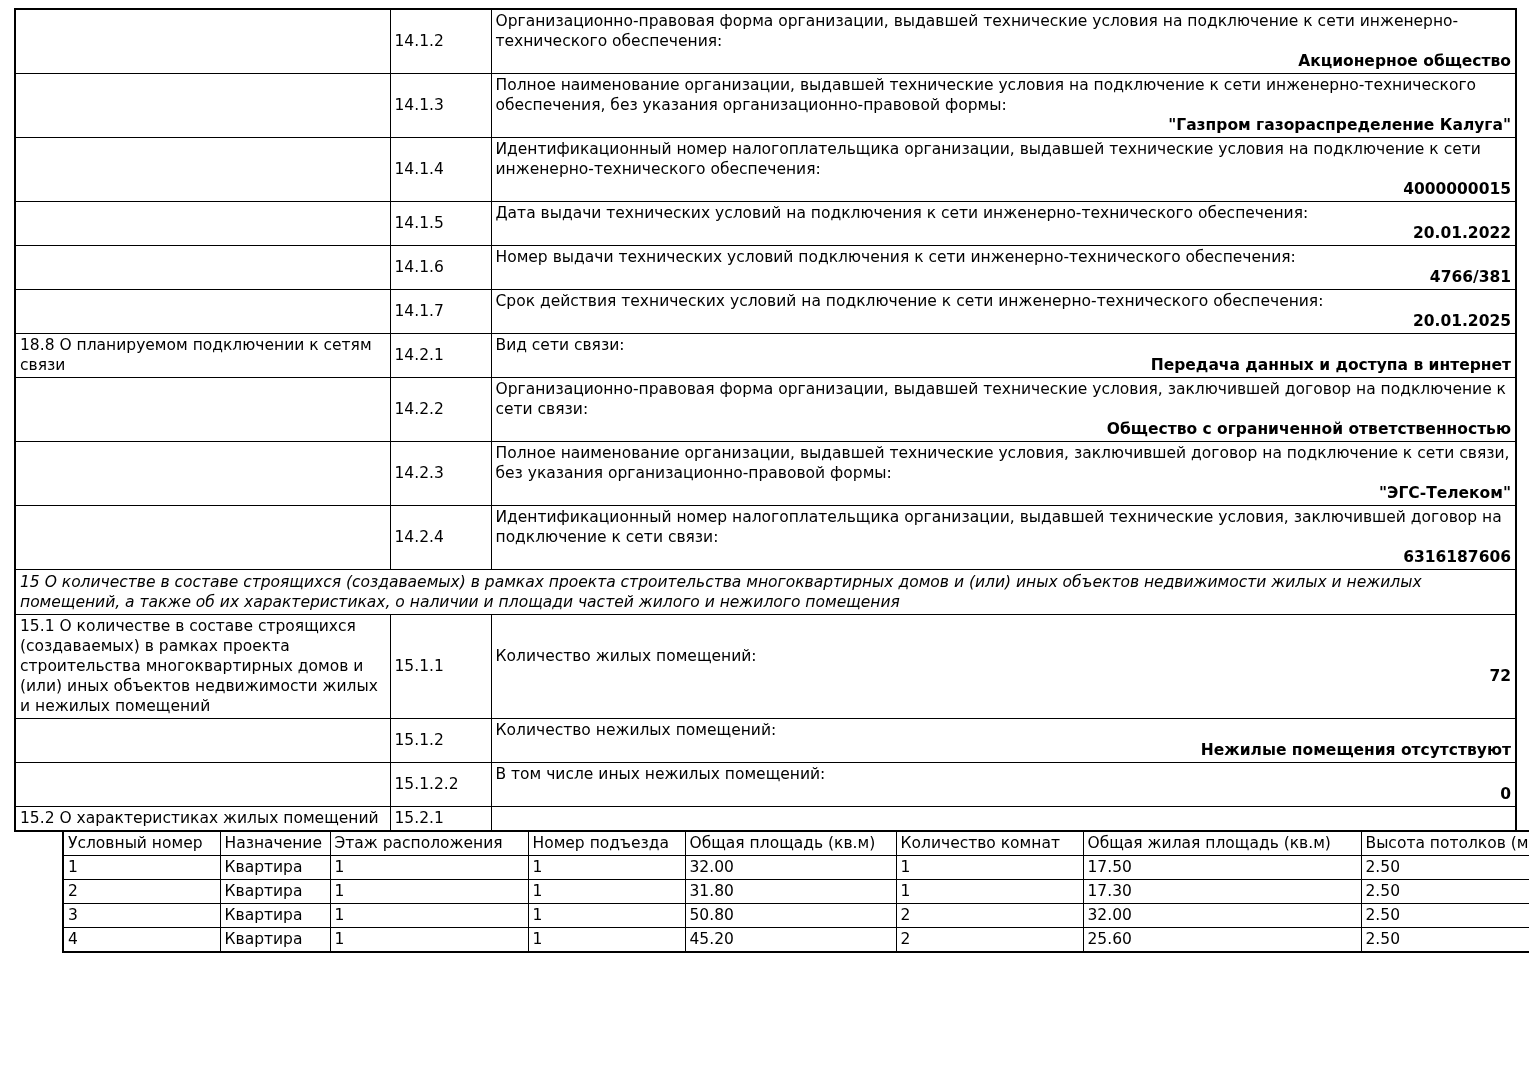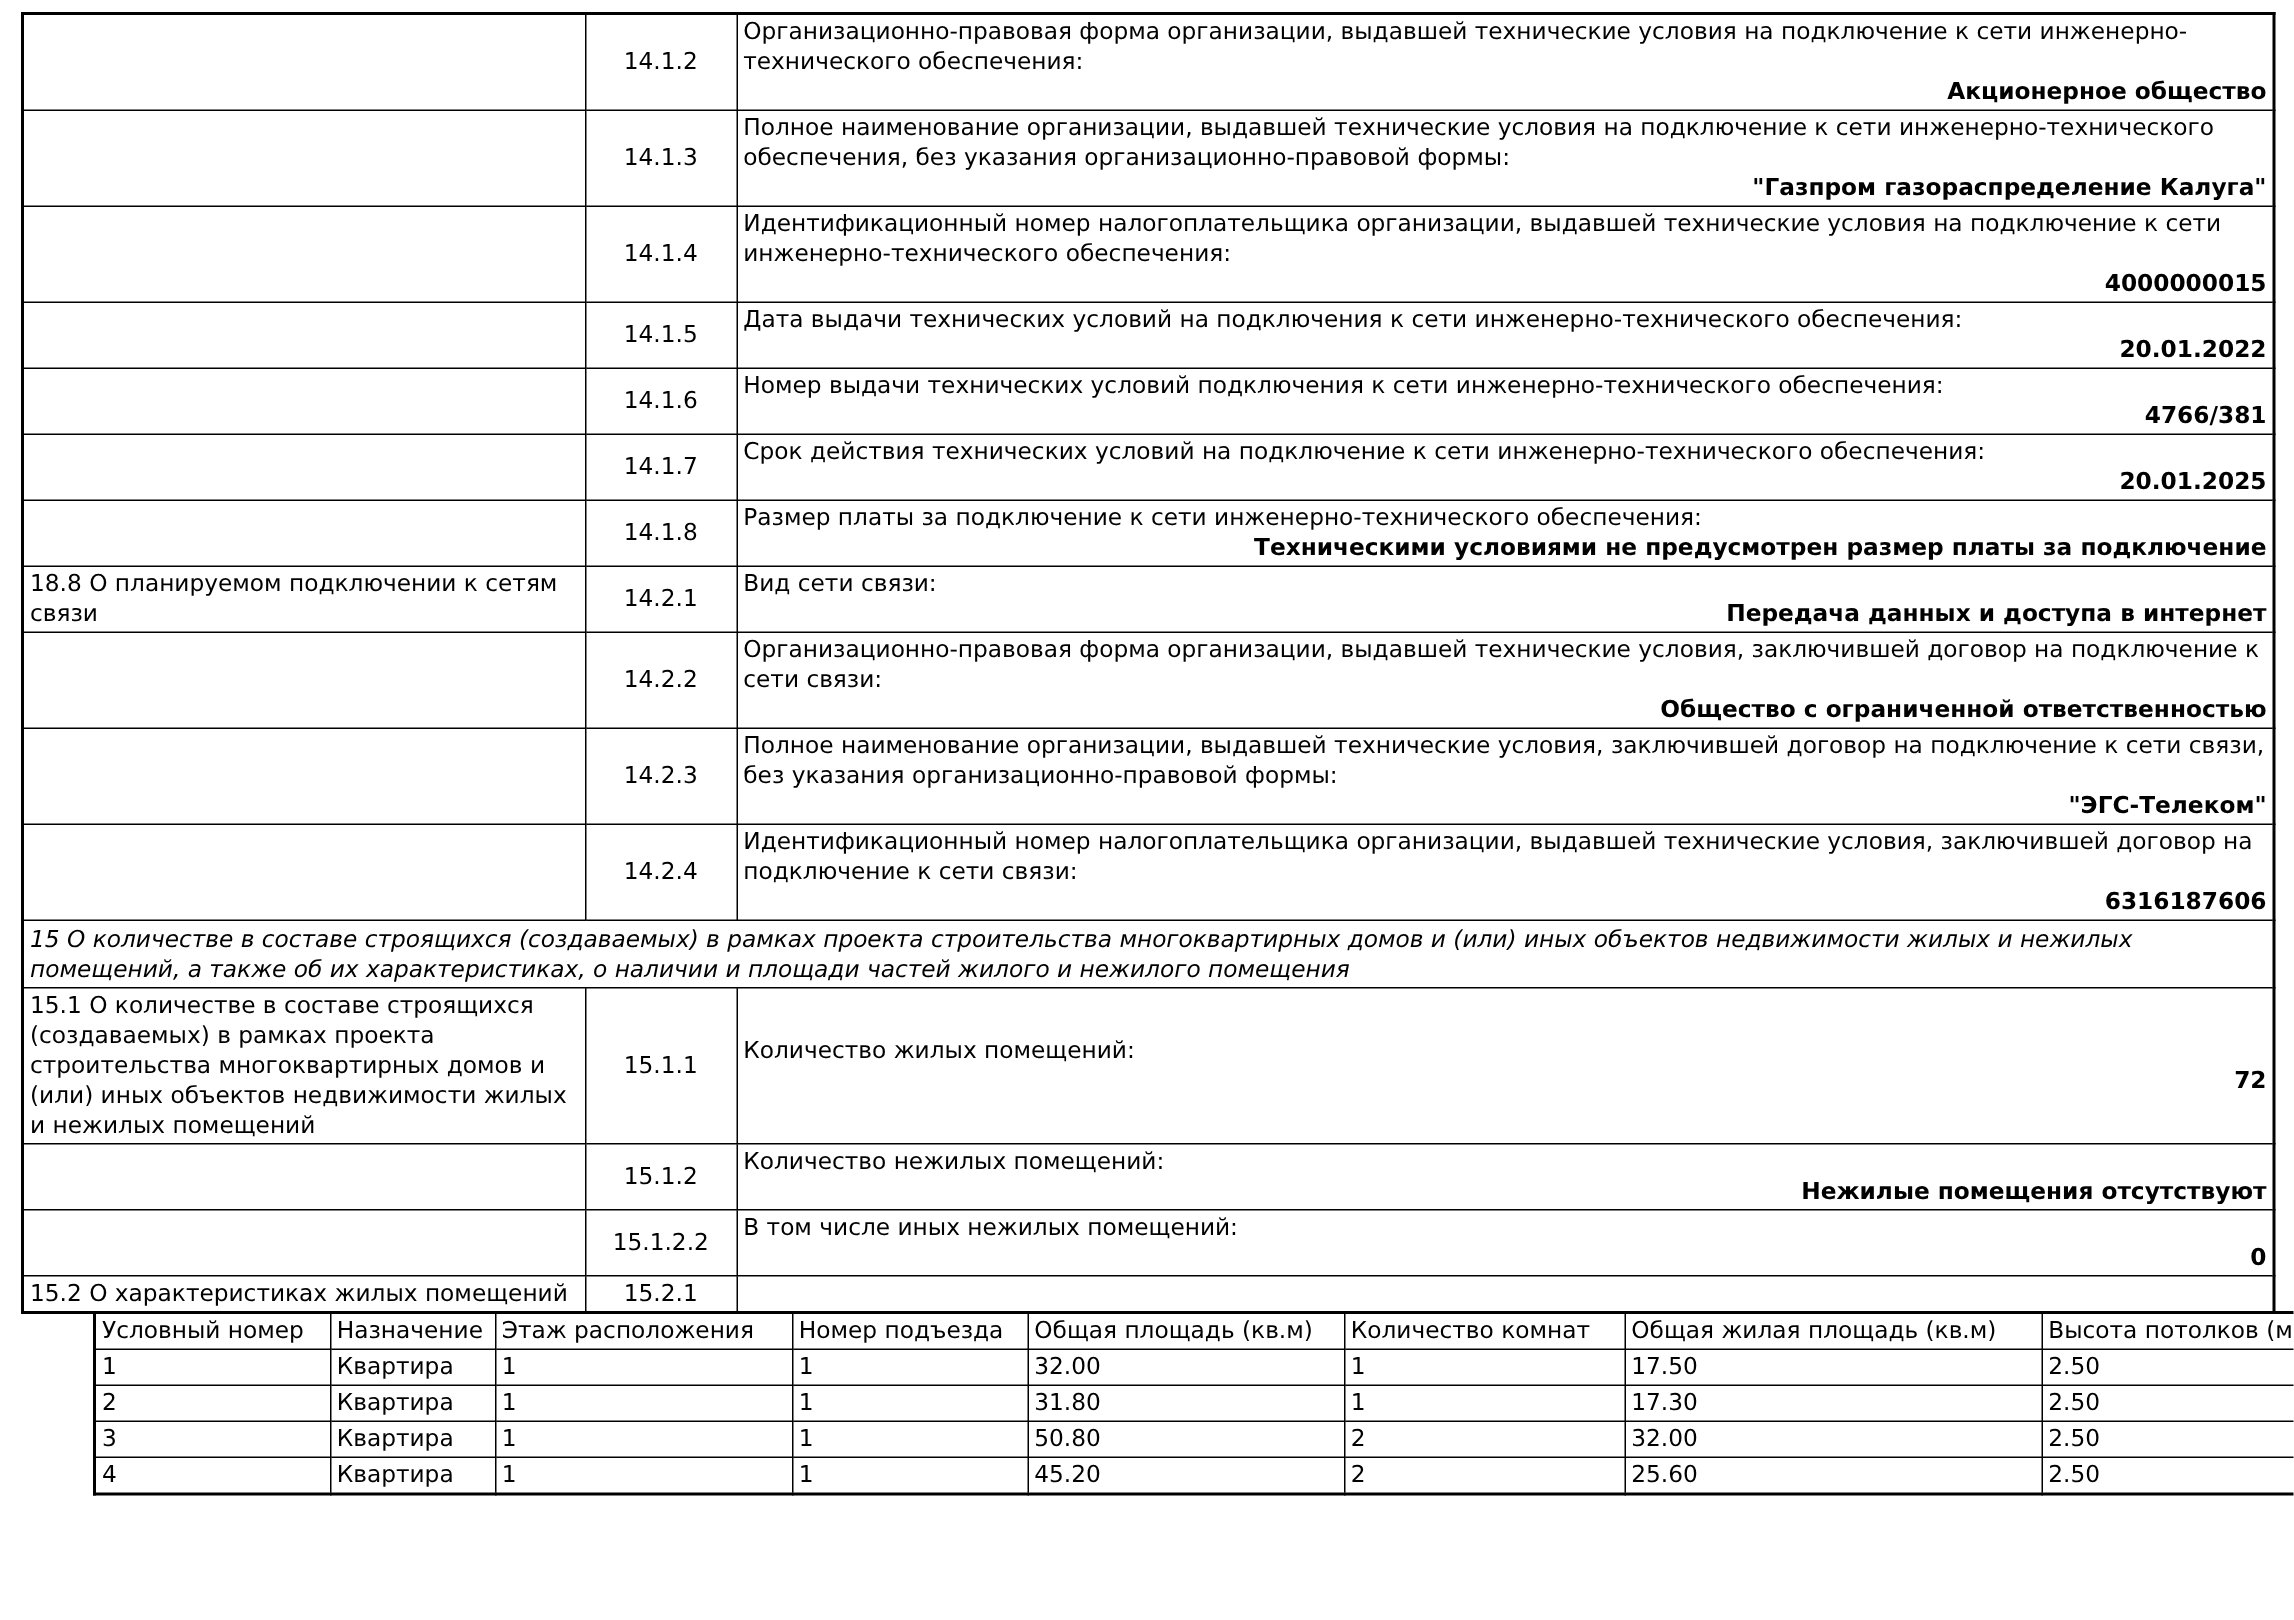--- a/index.html
+++ b/index.html
@@ -25,21 +25,21 @@
     vertical-align: top;
     text-align: left;
     font-weight: normal;
     overflow: hidden;
   }
 
   
   .col-section { width: 375px; }
   .col-num     { width: 101px; }
   .col-content { width: 1025px; }
-  .doc-table td.c-num     { vertical-align: middle; text-align: center; }
+  .doc-table td.c-num     { vertical-align: middle; }
   .doc-table td.c-content { vertical-align: middle; }
   .doc-table .value { font-weight: bold; text-align: right; }
   .doc-table .c-full { padding-top: 2px; font-style: italic; }
 
   
   .apt-table { margin-top: -2px; margin-left: 48px; }
   .apt-c0 { width: 157px; }
   .apt-c1 { width: 110px; }
   .apt-c2 { width: 198px; }
   .apt-c3 { width: 157px; }
@@ -108,28 +108,20 @@
 
       <tr>
         <td class="c-section"></td>
         <td class="c-num">14.1.7</td>
         <td class="c-content">
           <div class="label">Срок действия технических условий на подключение к сети инженерно-технического обеспечения:</div>
           <div class="value">20.01.2025</div>
         </td>
       </tr>
 
-      <tr>
-        <td class="c-section"></td>
-        <td class="c-num">14.1.8</td>
-        <td class="c-content">
-          <div class="label">Размер платы за подключение к сети инженерно-технического обеспечения:</div>
-          <div class="value">Техническими условиями не предусмотрен размер платы за подключение</div>
-        </td>
-      </tr>
 
       <tr>
         <td class="c-section">18.8 О планируемом подключении к сетям связи</td>
         <td class="c-num">14.2.1</td>
         <td class="c-content">
           <div class="label">Вид сети связи:</div>
           <div class="value">Передача данных и доступа в интернет</div>
         </td>
       </tr>
 

